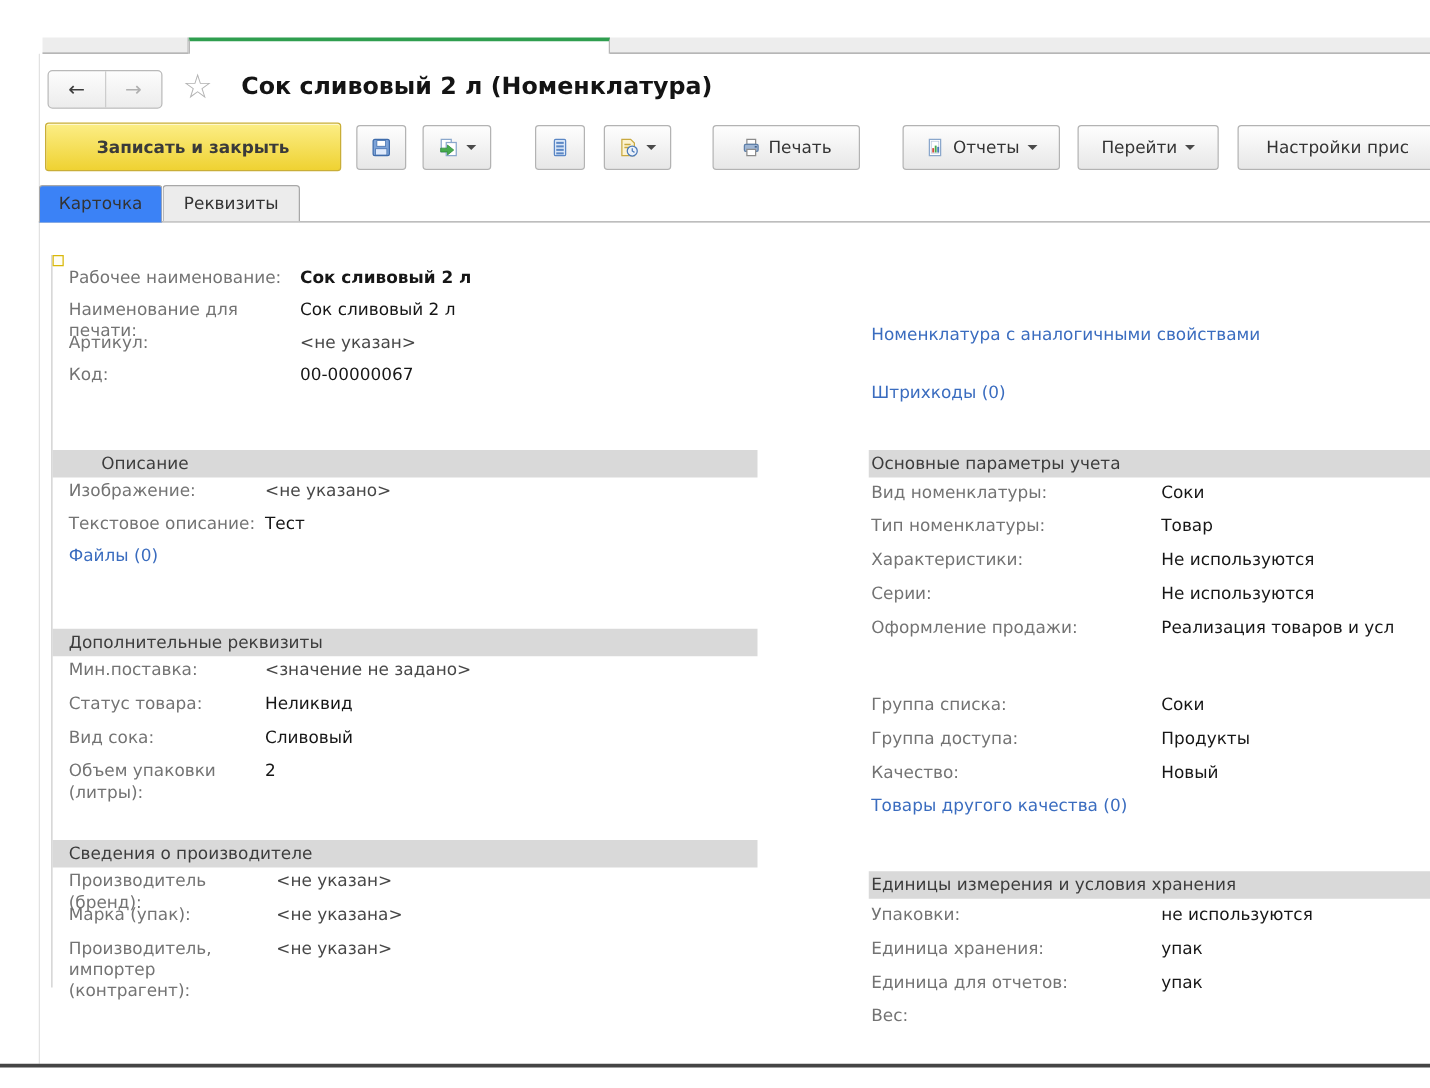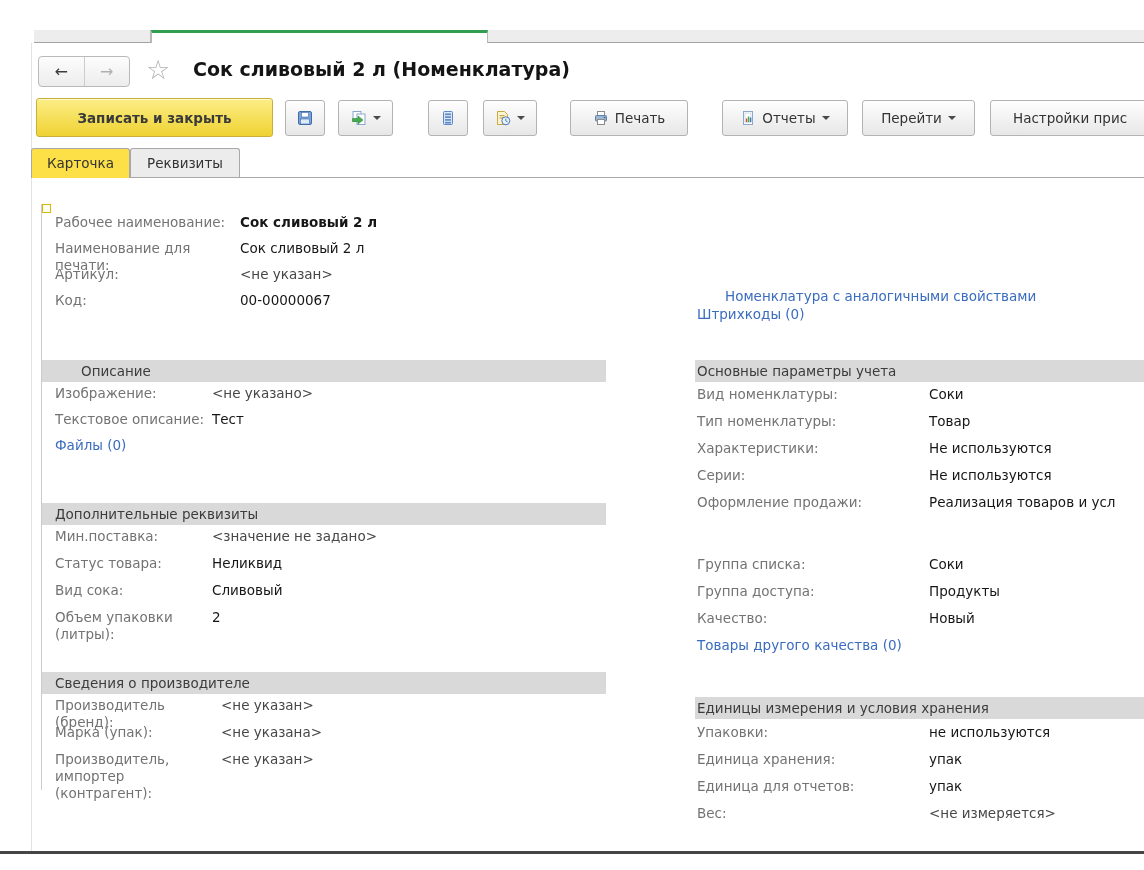--- a/index.html
+++ b/index.html
@@ -33,21 +33,21 @@
     background:linear-gradient(#fefefe,#e7e7e7); display:flex; align-items:center; justify-content:center;
     gap:6px; color:#333; font-size:13.5px; padding:0 10px; white-space:nowrap; }
   .btn-yellow { left:36px; top:98px; width:237px; height:39px; font-weight:bold; color:#3a3a3a;
     background:linear-gradient(#fcee86,#efd232); border:1px solid #c9ae37; box-shadow:inset 0 1px 0 rgba(255,255,255,.6); }
   .caret { width:0; height:0; border-left:4px solid transparent; border-right:4px solid transparent; border-top:4px solid #4a4a4a; }
   .icon16 { width:16px; height:16px; display:block; }
   
   .tabs-underline { position:absolute; left:31px; top:177px; width:1113px; height:1px; background:#a8a8a8; }
   .ptab { position:absolute; top:148px; text-align:center; line-height:28px; font-size:13.5px; color:#333;
     border:1px solid #a8a8a8; border-bottom:none; border-radius:3px 3px 0 0; }
-  .ptab.active { left:31px; width:99px; height:30px; background:#fde047; z-index:2; }
+  .ptab.active { left:31px; width:99px; height:30px; background:#3b82f6; z-index:2; }
   .ptab.inactive { left:130px; width:110px; height:29px; background:#ececec; }
   
   .frame-line { position:absolute; left:41px; top:204px; width:1px; height:586px; background:#cccccc; }
   .anchor-square { position:absolute; left:42px; top:204px; width:9px; height:9px; border:1px solid #d9b80a; background:#fffef4; }
   
   .col { position:absolute; top:200px; }
   .col-left  { left:42px;  width:564px; }
   .col-right { left:695px; width:449px; }
   .band { position:absolute; height:22px; line-height:22px; background:#d9d9d9; color:#3c3c3c; width:100%; }
   .col-left  .band { padding-left:13px; }
@@ -244,21 +244,21 @@
       <div class="row tall">
         <span class="lbl">Производитель, импортер
 (контрагент):</span>
         <span class="val dim">&lt;не указан&gt;</span>
       </div>
     </div>
   </div>
 
   <div class="col col-right">
 
-    <a class="link" style="top:88px;margin-left:28px;">Номенклатура с аналогичными свойствами</a>
+    <a class="link" style="top:60px;">Номенклатура с аналогичными свойствами</a>
     <a class="link" style="top:106px;">Штрихкоды (0)</a>
 
     <div class="band" style="top:160px;">Основные параметры учета</div>
     <div class="rows" style="top:186px;">
       <div class="row">
         <span class="lbl">Вид номенклатуры:</span>
         <span class="val">Соки</span>
       </div>
       <div class="row">
         <span class="lbl">Тип номенклатуры:</span>
@@ -303,18 +303,17 @@
       <div class="row">
         <span class="lbl">Единица хранения:</span>
         <span class="val">упак</span>
       </div>
       <div class="row">
         <span class="lbl">Единица для отчетов:</span>
         <span class="val">упак</span>
       </div>
       <div class="row">
         <span class="lbl">Вес:</span>
-        <span class="val dim">&lt;не измеряется&gt;</span>
       </div>
     </div>
   </div>
 
 </div>
 
 </body></html>

